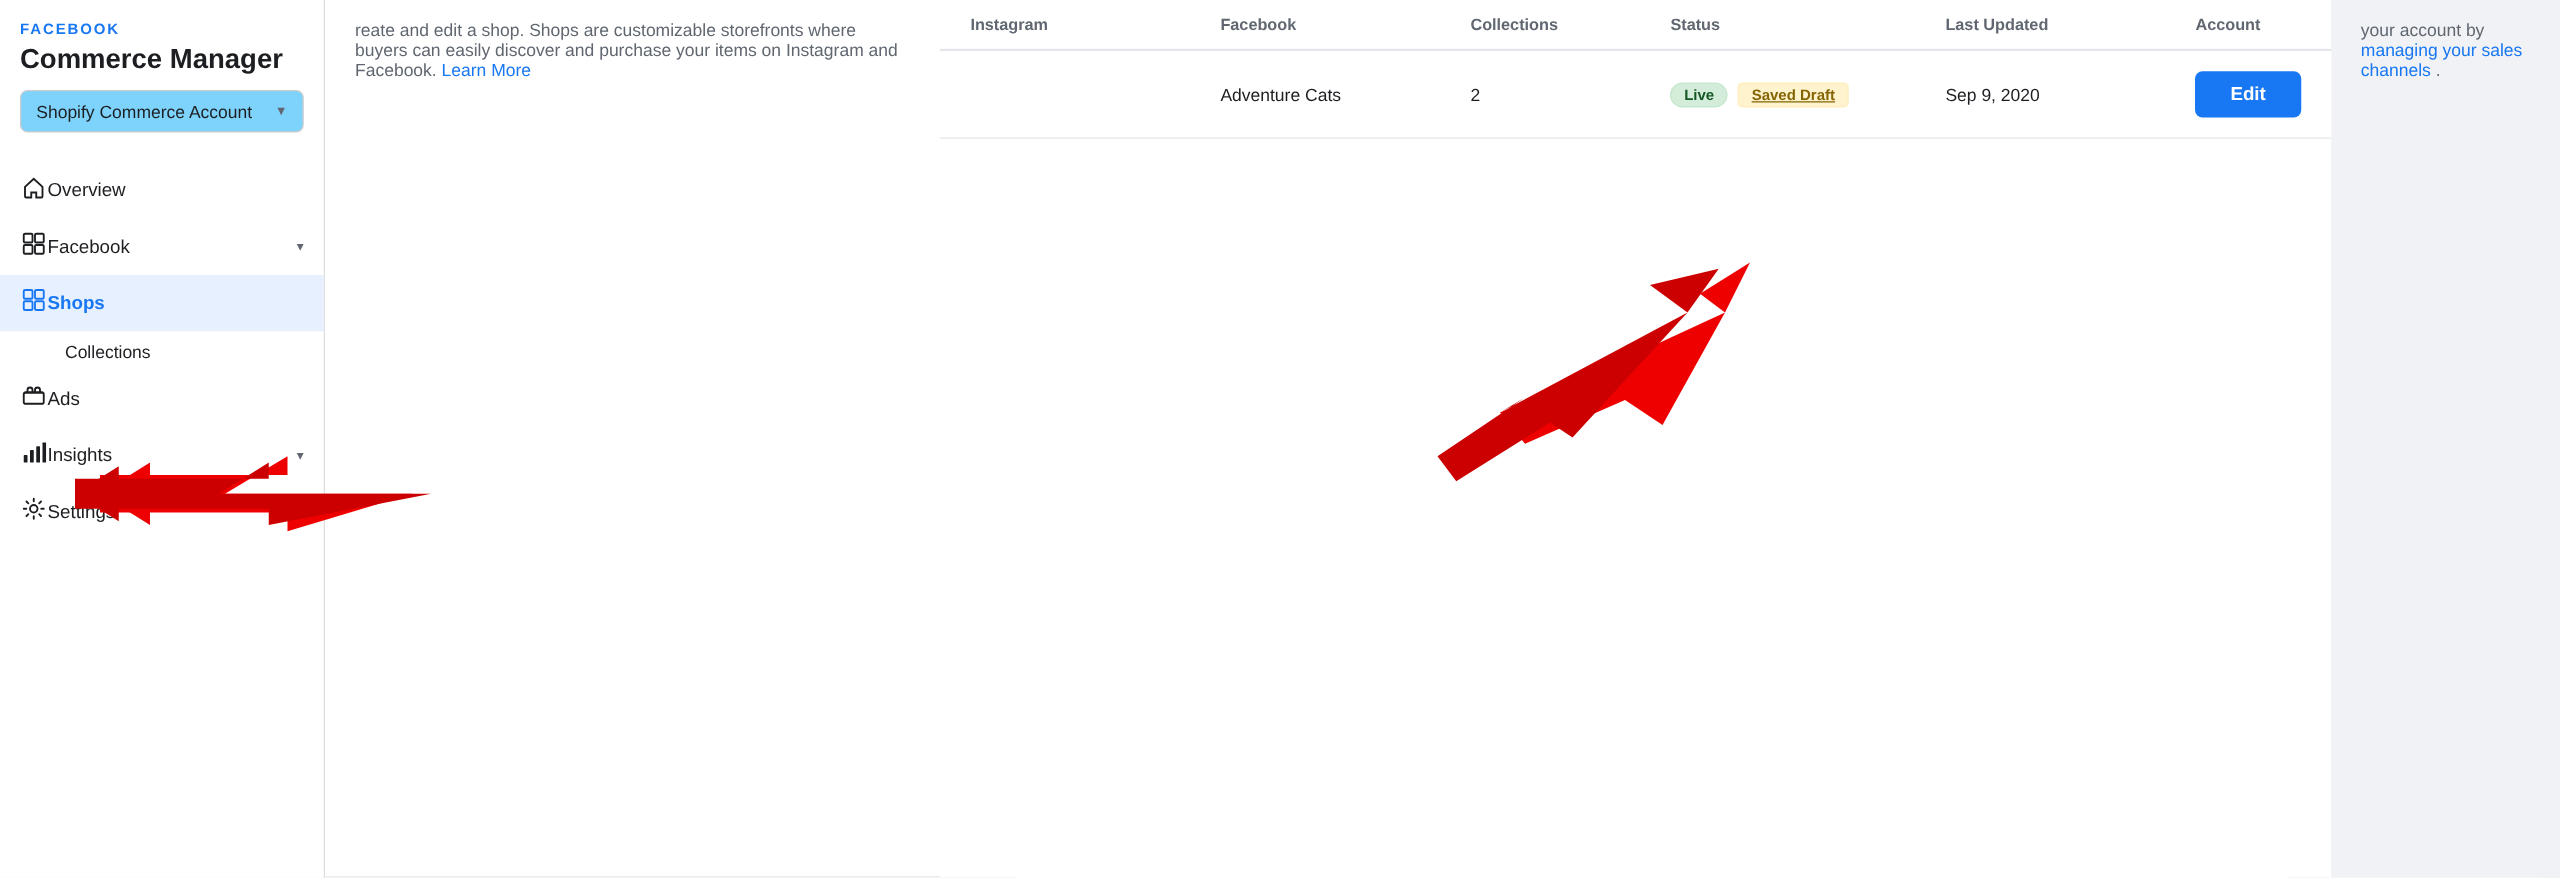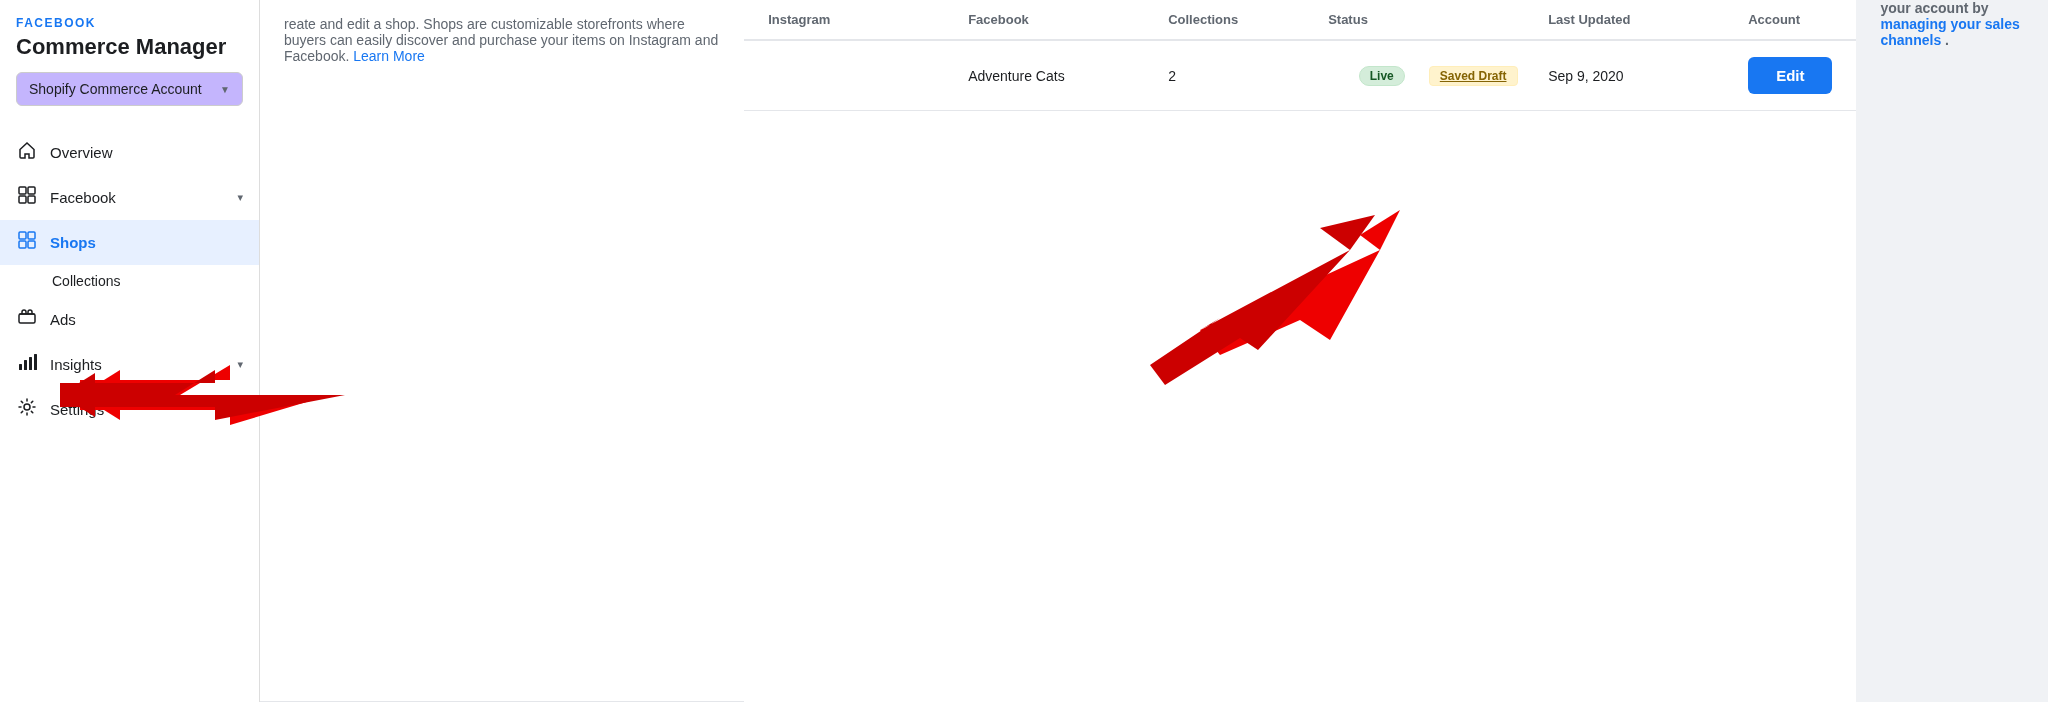--- a/index.html
+++ b/index.html
@@ -38,21 +38,21 @@
     }
 
     .account-selector {
       display: flex;
       align-items: center;
       justify-content: space-between;
       border: 1px solid #ccc;
       border-radius: 6px;
       padding: 8px 12px;
       cursor: pointer;
-      background: #c4b5fd;
+      background: #7dd3fc;
       font-size: 14px;
       color: #1c1e21;
       margin-bottom: 8px;
     }
 
     .account-selector .chevron {
       font-size: 10px;
       color: #606770;
     }
 
@@ -61,21 +61,20 @@
     }
 
     .nav-item {
       display: flex;
       align-items: center;
       padding: 10px 16px;
       font-size: 15px;
       color: #1c1e21;
       cursor: pointer;
       border-radius: 0;
-      gap: 12px;
       position: relative;
     }
 
     .nav-item.active {
       background: #e7f0ff;
       color: #1877f2;
       font-weight: 700;
     }
 
     .nav-item .nav-icon {
@@ -148,23 +147,22 @@
       background: #fff;
     }
 
     .table-cell {
       font-size: 14px;
       color: #1c1e21;
     }
 
     .status-badges {
       display: flex;
-      gap: 24px;
-      align-items: center;
-      justify-content: center;
+      gap: 8px;
+      align-items: center;
     }
 
     .badge-live {
       background: #d4edda;
       color: #155724;
       border: 1px solid #c3e6cb;
       border-radius: 12px;
       padding: 2px 10px;
       font-size: 12px;
       font-weight: 600;
@@ -187,24 +185,23 @@
       border: none;
       border-radius: 6px;
       padding: 10px 28px;
       font-size: 15px;
       font-weight: 700;
       cursor: pointer;
       display: inline-block;
     }
 
     .footer-text {
-      padding: 0 24px;
-      font-size: 14px;
-      color: #606770;
-      font-weight: bold;
+      padding: 16px 24px;
+      font-size: 14px;
+      color: #606770;
     }
 
     .footer-text a {
       color: #1877f2;
       text-decoration: none;
     }
 
     
     .page-wrapper {
       display: flex;

